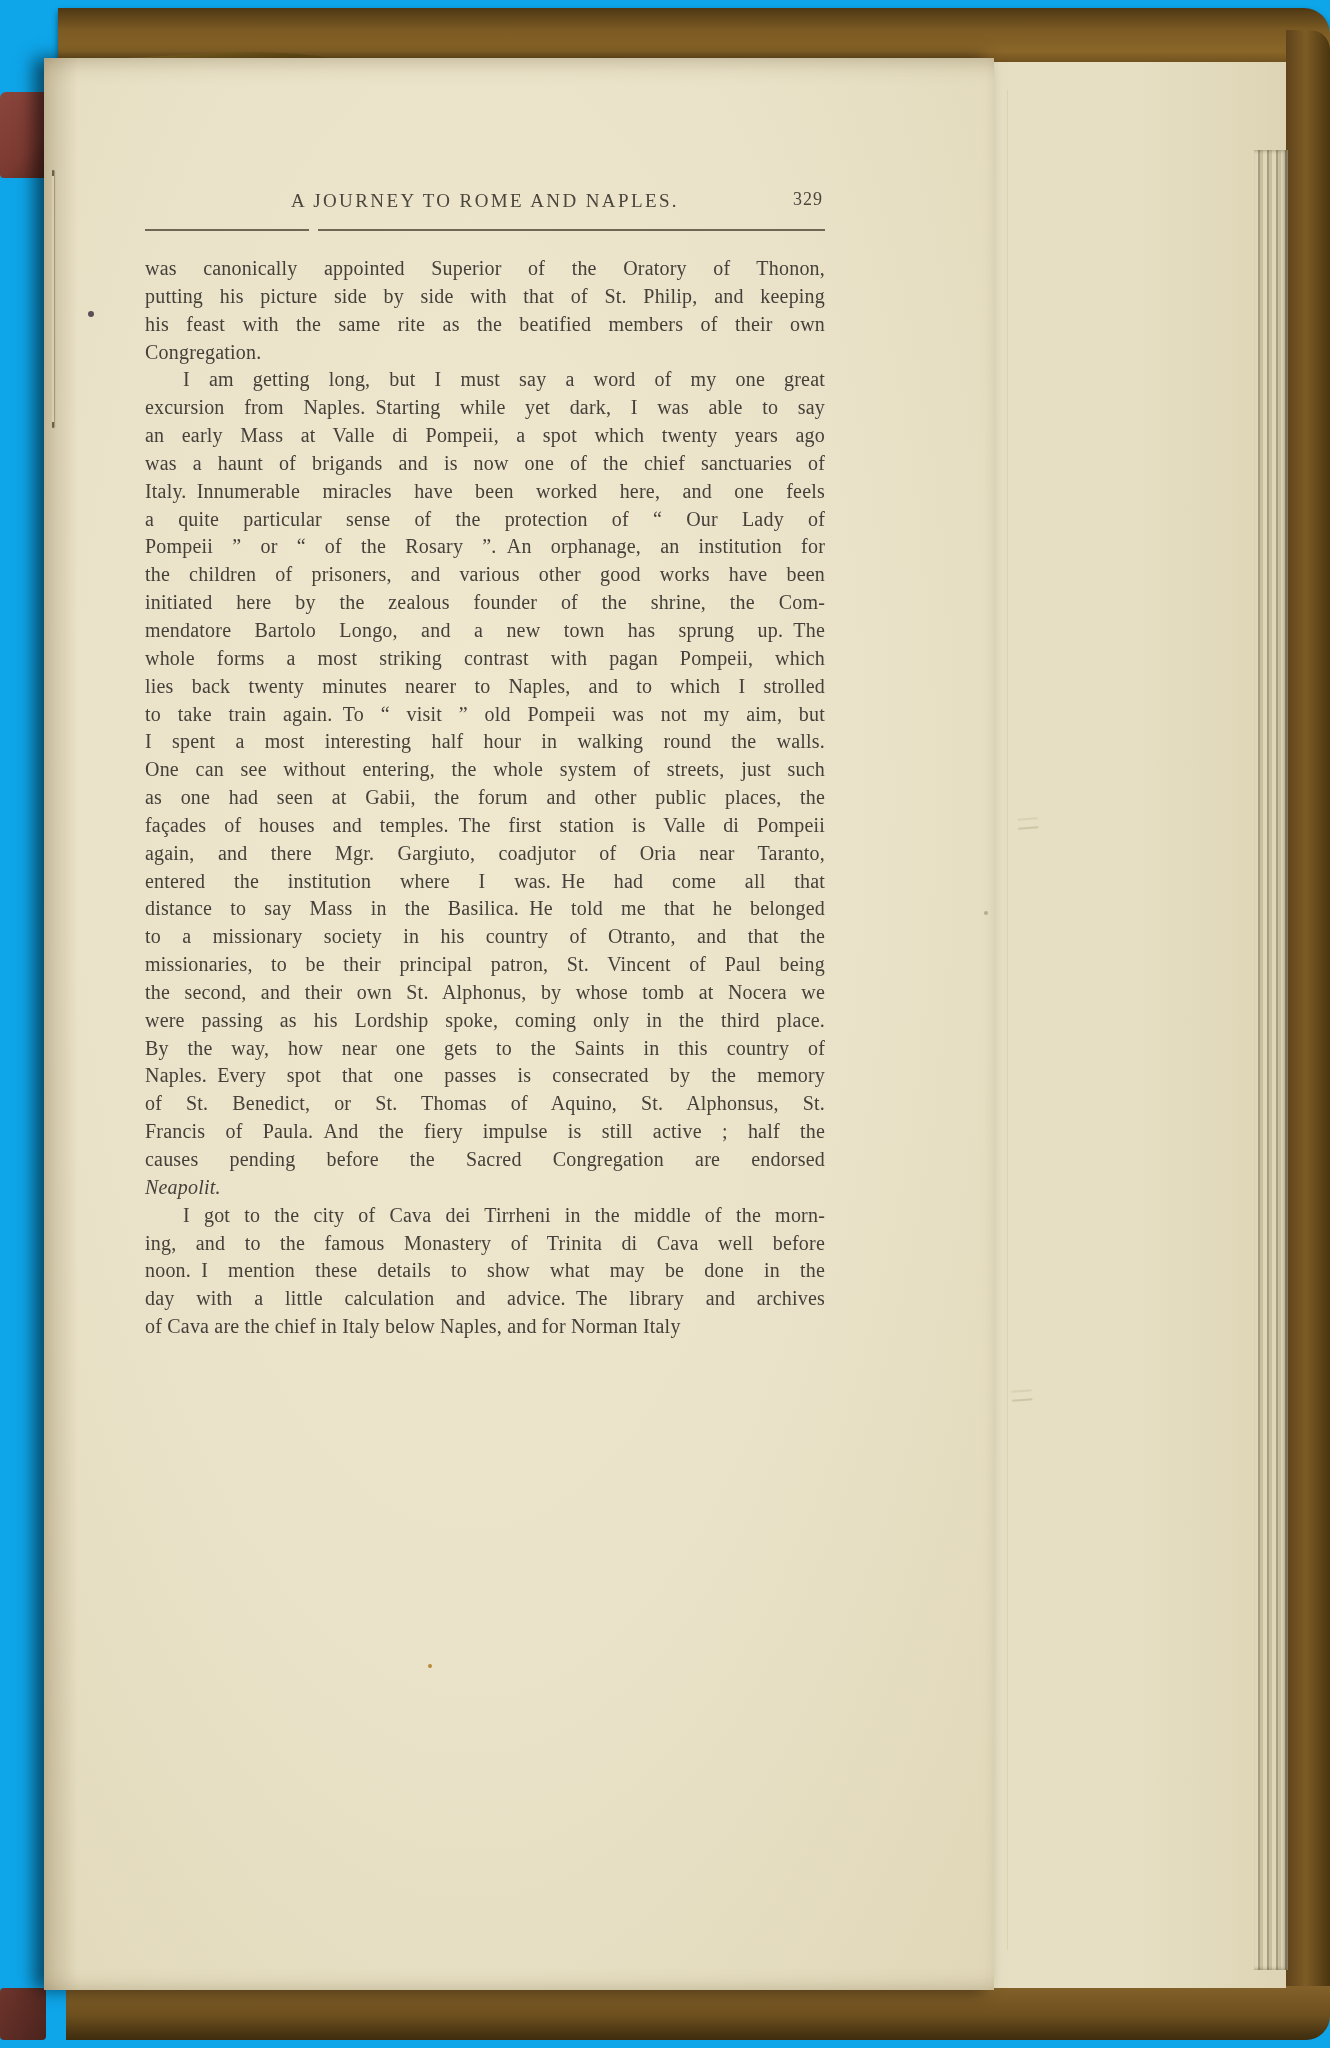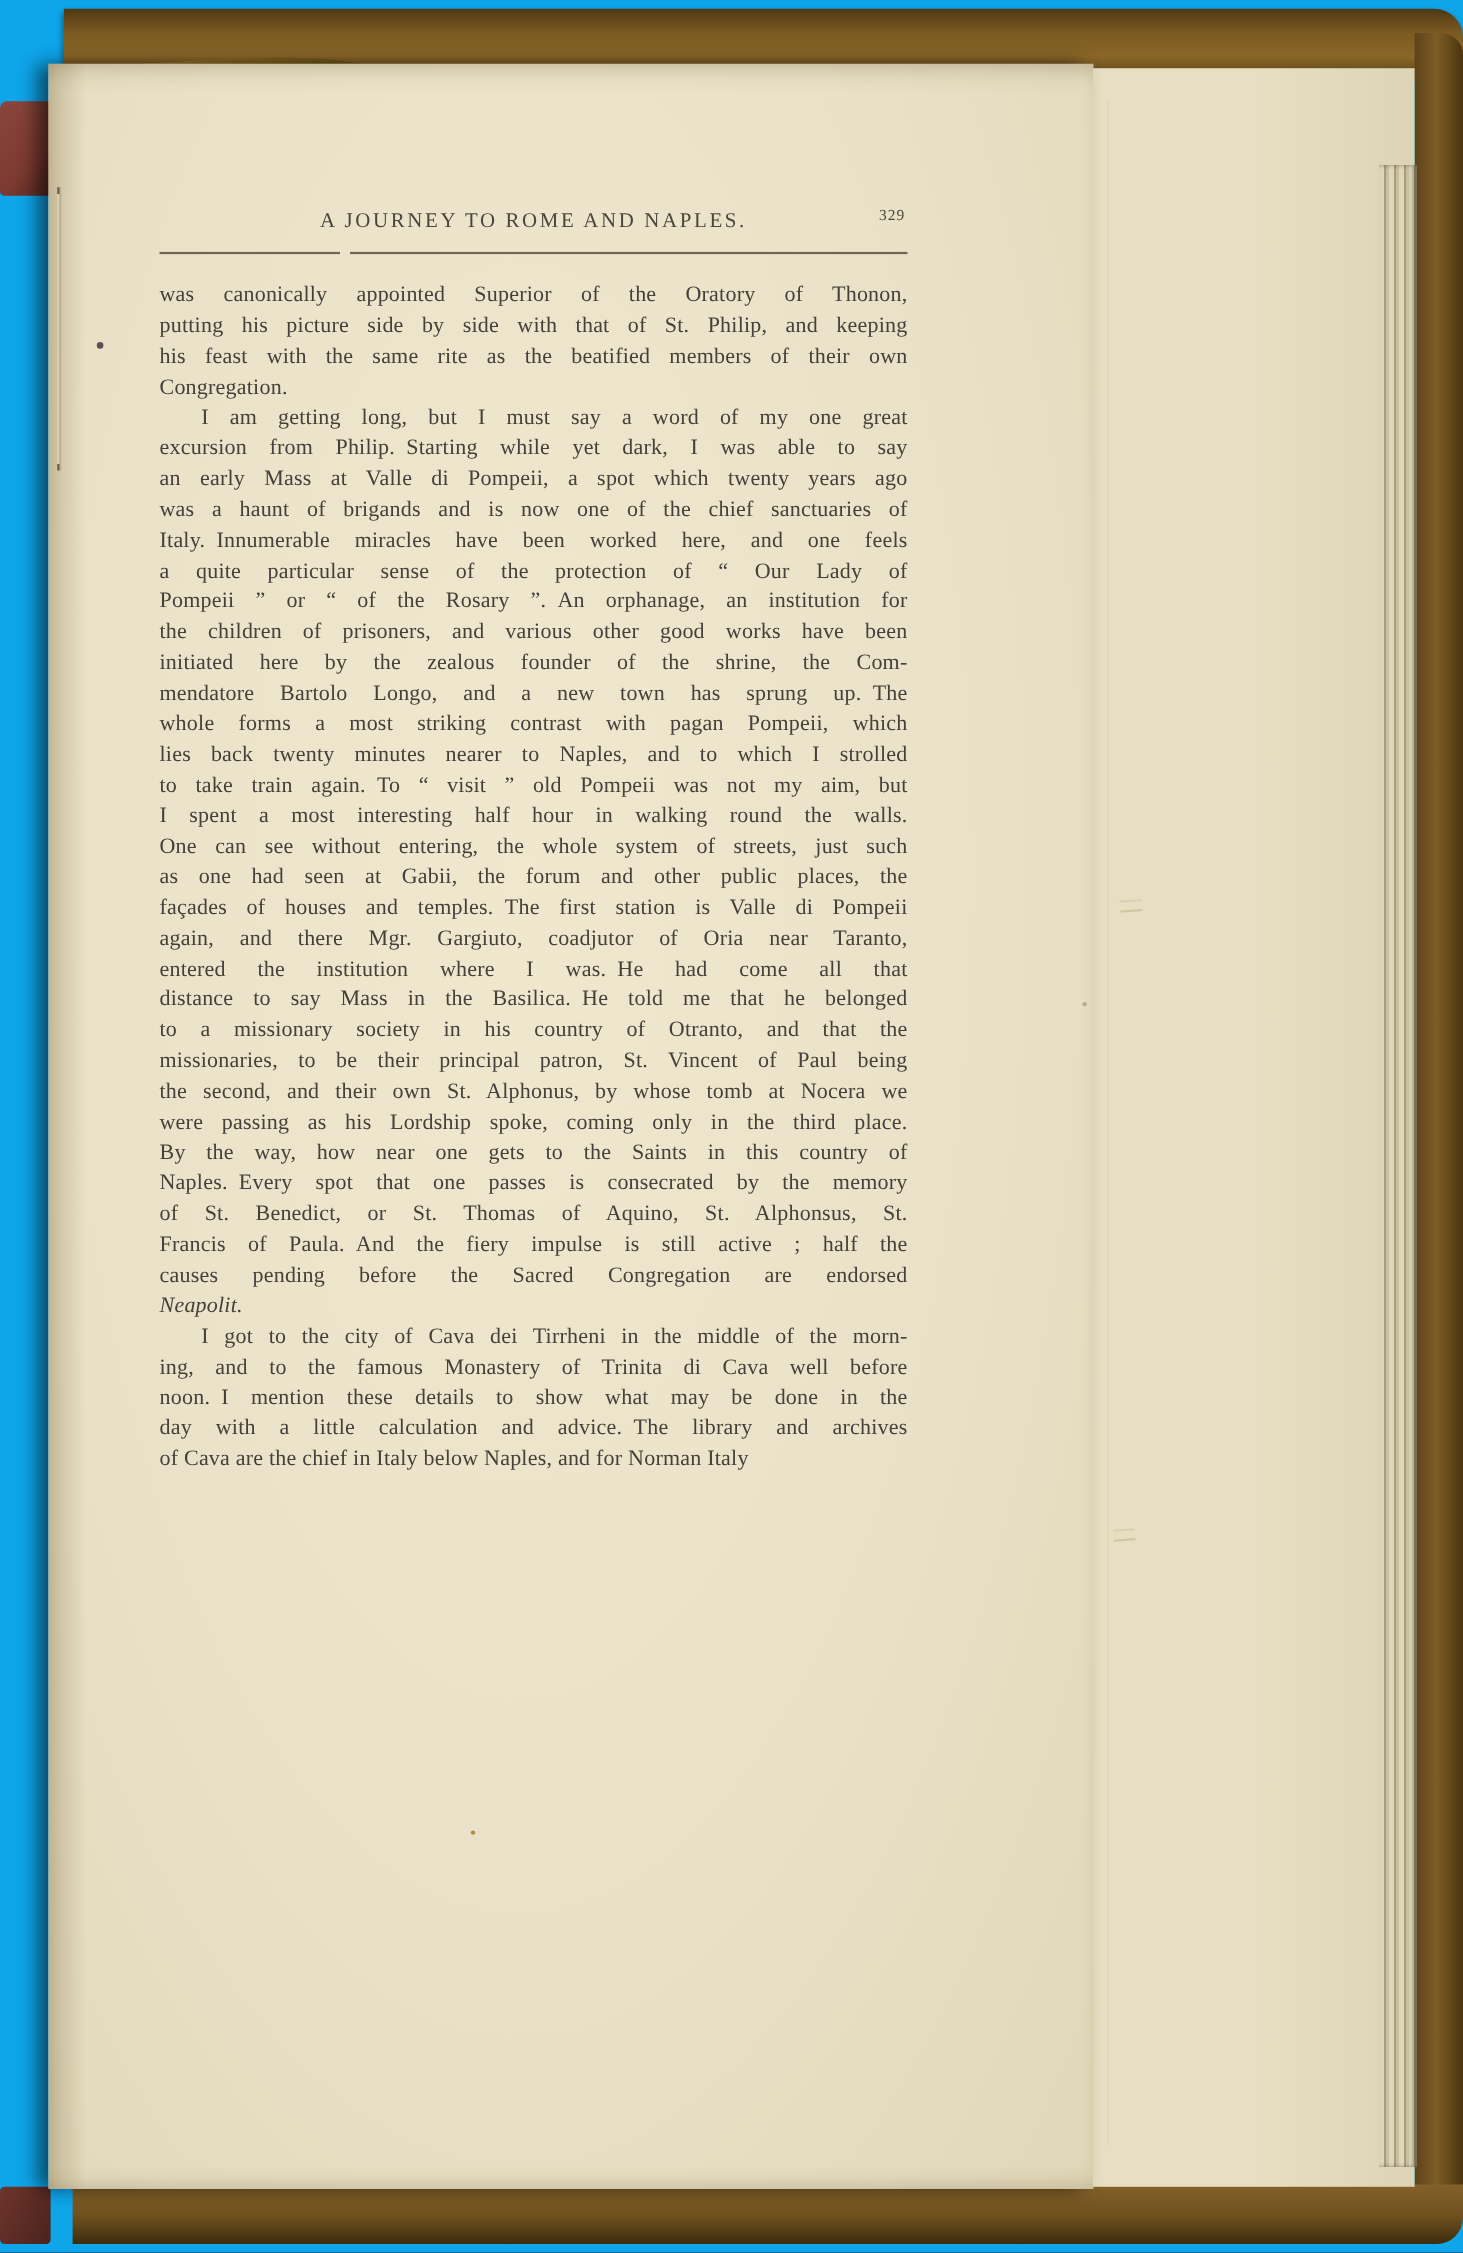--- a/index.html
+++ b/index.html
@@ -46,21 +46,21 @@
   .thread{position:absolute;left:8px;top:112px;width:2px;height:258px;
     background:linear-gradient(to bottom,#6b5f47 0 6px,#d9cfab 6px calc(100% - 6px),#6b5f47 calc(100% - 6px));
     border-radius:2px;box-shadow:1px 0 1px rgba(90,70,40,.4);}
   .speck{position:absolute;border-radius:50%;}
 
   
   .text-block{position:absolute;left:145px;top:190px;width:680px;color:#45403a;}
   .pg-header{position:relative;height:30px;}
   .pg-title{position:absolute;left:0;width:100%;text-align:center;
     font-size:19px;letter-spacing:2.4px;color:#4b463c;}
-  .pg-folio{position:absolute;right:2px;top:-1px;font-size:14px;letter-spacing:1px;color:#4b463c;}
+  .pg-folio{position:absolute;right:2px;top:-1px;font-size:18px;letter-spacing:1px;color:#4b463c;}
   .rule{height:2px;margin-top:9px;opacity:.85;
     background:linear-gradient(to right,#57513f 0 164px,transparent 164px 173px,#57513f 173px 100%);}
   .body-text{margin-top:24px;font-size:20px;font-family:Liberation Serif, serif;}
   .line{height:27.85px;line-height:27.85px;text-align:justify;text-align-last:justify;
     letter-spacing:.2px;}
   .line.last{text-align-last:left;}
   .line.indent{padding-left:38px;}
   .line.italic{font-style:italic;}
 </style>
 </head>
@@ -95,21 +95,21 @@
       <span class="pg-title">A JOURNEY TO ROME AND NAPLES.</span>
       <span class="pg-folio">329</span>
     </div>
     <div class="rule"></div>
     <div class="body-text">
         <div class="line">was canonically appointed Superior of the Oratory of Thonon,</div>
         <div class="line">putting his picture side by side with that of St. Philip, and keeping</div>
         <div class="line">his feast with the same rite as the beatified members of their own</div>
         <div class="line last">Congregation.</div>
         <div class="line indent">I am getting long, but I must say a word of my one great</div>
-        <div class="line">excursion from Philip. Starting while yet dark, I was able to say</div>
+        <div class="line">excursion from Naples. Starting while yet dark, I was able to say</div>
         <div class="line">an early Mass at Valle di Pompeii, a spot which twenty years ago</div>
         <div class="line">was a haunt of brigands and is now one of the chief sanctuaries of</div>
         <div class="line">Italy. Innumerable miracles have been worked here, and one feels</div>
         <div class="line">a quite particular sense of the protection of “ Our Lady of</div>
         <div class="line">Pompeii ” or “ of the Rosary ”. An orphanage, an institution for</div>
         <div class="line">the children of prisoners, and various other good works have been</div>
         <div class="line">initiated here by the zealous founder of the shrine, the Com-</div>
         <div class="line">mendatore Bartolo Longo, and a new town has sprung up. The</div>
         <div class="line">whole forms a most striking contrast with pagan Pompeii, which</div>
         <div class="line">lies back twenty minutes nearer to Naples, and to which I strolled</div>

